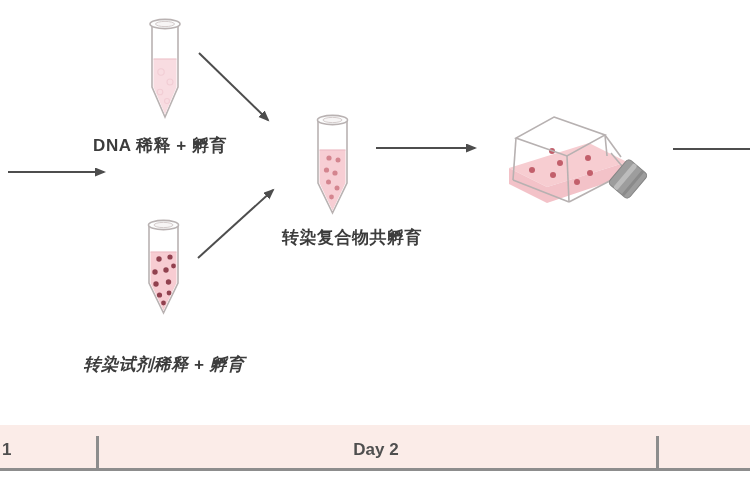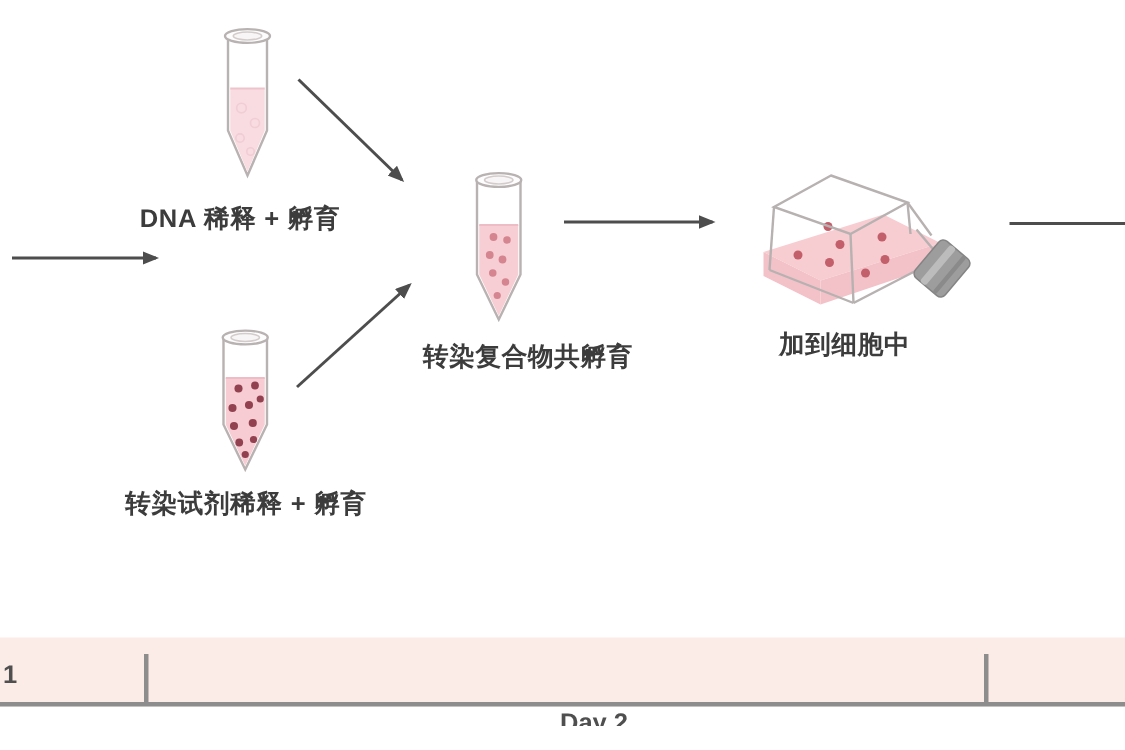--- a/index.html
+++ b/index.html
@@ -14,21 +14,21 @@
   .step-label {
     position:absolute;
     transform:translateX(-50%);
     font-size:17px;
     font-weight:600;
     color:#3c3c3c;
     white-space:nowrap;
     letter-spacing:0.5px;
   }
   .label-dna      { left:160px; top:134px; }
-  .label-reagent  { left:164px; top:324px; }
+  .label-reagent  { left:164px; top:353px;font-style:italic; }
   .label-complex  { left:352px; top:226px; }
   .label-cells    { left:563px; top:218px; }
   .timeline-band {
     position:absolute;
     left:0; top:425px;
     width:750px; height:46px;
     background:#fbece8;
     border-bottom:3px solid #8d8d8d;
   }
   .timeline-tick {
@@ -41,21 +41,21 @@
   .tick-2 { left:656px; }
   .timeline-label {
     position:absolute;
     top:15px;
     font-size:17px;
     font-weight:700;
     color:#4f4f4f;
     white-space:nowrap;
   }
   .timeline-day1 { left:2px; }
-  .timeline-day2 { left:396px; transform:translateX(-50%);margin-top:32px; }
+  .timeline-day2 { left:376px; transform:translateX(-50%); }
 </style>
 </head>
 <body>
 
 <div class="canvas">
 
   <svg class="diagram-svg" width="750" height="500" viewBox="0 0 750 500">
     <defs>
       <marker id="ah" markerWidth="12" markerHeight="10" refX="9" refY="4.5" orient="auto" markerUnits="userSpaceOnUse">
         <path d="M0,0 L11,4.5 L0,9 Z" fill="#4d4d4d"></path>
@@ -151,21 +151,20 @@
         <rect x="-13" y="-16" width="26" height="32" rx="4" fill="#9d9d9d" stroke="#848484" stroke-width="1"></rect>
         <rect x="-6" y="-16" width="5" height="32" rx="2" fill="#bcbcbc"></rect>
         <rect x="5" y="-16" width="3" height="32" rx="1.5" fill="#8a8a8a"></rect>
       </g>
     </g>
   </svg>
 
   <div class="step-label label-dna">DNA 稀释 + 孵育</div>
   <div class="step-label label-reagent">转染试剂稀释 + 孵育</div>
   <div class="step-label label-complex">转染复合物共孵育</div>
-  <div class="step-label label-cells">加到细胞中</div>
 
   <div class="timeline-band">
     <div class="timeline-label timeline-day1">1</div>
     <div class="timeline-label timeline-day2">Day 2</div>
     <div class="timeline-tick tick-1"></div>
     <div class="timeline-tick tick-2"></div>
   </div>
 
 </div>
 

